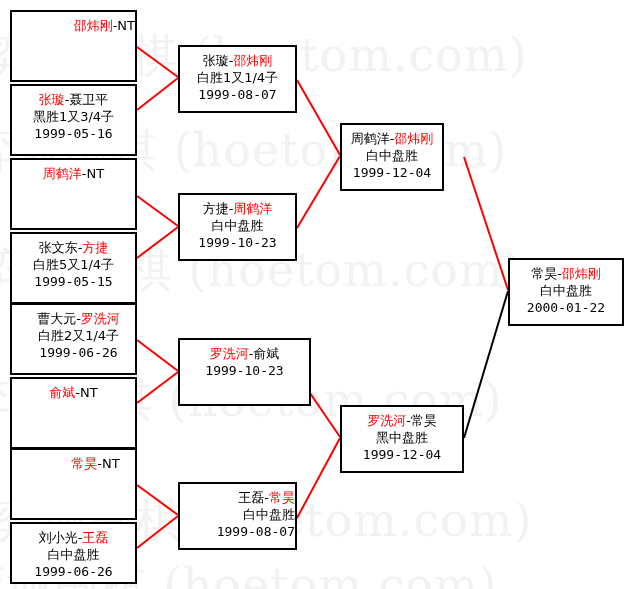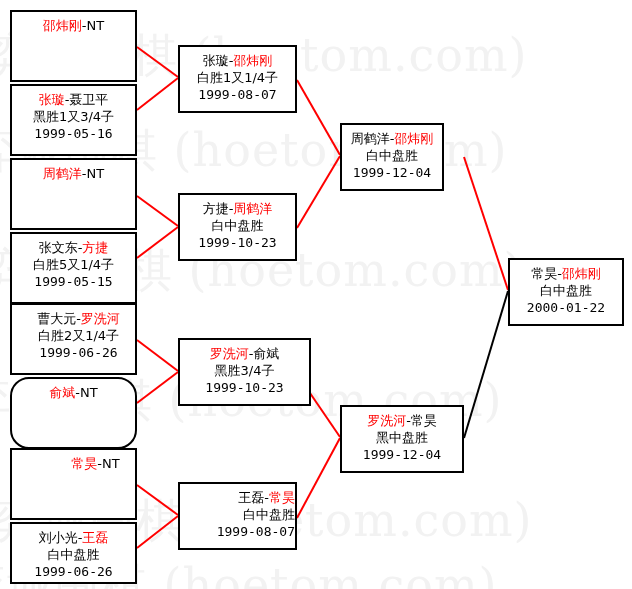--- a/index.html
+++ b/index.html
@@ -94,21 +94,21 @@
     <line x1="297" y1="80" x2="340" y2="155" stroke="#ff0000" stroke-width="2"></line>
     <line x1="297" y1="228" x2="340" y2="156" stroke="#ff0000" stroke-width="2"></line>
 
     <line x1="297" y1="374" x2="340" y2="437" stroke="#ff0000" stroke-width="2"></line>
     <line x1="297" y1="518" x2="340" y2="438" stroke="#ff0000" stroke-width="2"></line>
 
     <line x1="464" y1="157" x2="508" y2="290" stroke="#ff0000" stroke-width="2"></line>
     <line x1="464" y1="438" x2="508" y2="291" stroke="#000000" stroke-width="2"></line>
   </svg>
 
-  <div class="match-box" style="left:10px; top:10px; width:127px; height:72px;">
+  <div class="match-box" style="left:10px; top:10px; width:127px; height:72px;text-align:right;">
     <span class="ln"><span class="red">邵炜刚</span><span class="blk">-</span><span class="blk">NT</span></span>
     <span class="ln"></span>
     <span class="ln dt"></span>
   </div>
 
   <div class="match-box" style="left:10px; top:84px; width:127px; height:72px;">
     <span class="ln"><span class="red">张璇</span><span class="blk">-</span><span class="blk">聂卫平</span></span>
     <span class="ln">黑胜1又3/4子</span>
     <span class="ln dt">1999-05-16</span>
   </div>
@@ -124,21 +124,21 @@
     <span class="ln">白胜5又1/4子</span>
     <span class="ln dt">1999-05-15</span>
   </div>
 
   <div class="match-box" style="left:10px; top:303px; width:127px; height:72px;padding-left:10px;">
     <span class="ln"><span class="blk">曹大元</span><span class="blk">-</span><span class="red">罗洗河</span></span>
     <span class="ln">白胜2又1/4子</span>
     <span class="ln dt">1999-06-26</span>
   </div>
 
-  <div class="match-box" style="left:10px; top:377px; width:127px; height:72px;border-radius:19px;">
+  <div class="match-box" style="left:10px; top:377px; width:127px; height:72px;">
     <span class="ln"><span class="red">俞斌</span><span class="blk">-</span><span class="blk">NT</span></span>
     <span class="ln"></span>
     <span class="ln dt"></span>
   </div>
 
   <div class="match-box" style="left:10px; top:448px; width:127px; height:72px;padding-left:44px;">
     <span class="ln"><span class="red">常昊</span><span class="blk">-</span><span class="blk">NT</span></span>
     <span class="ln"></span>
     <span class="ln dt"></span>
   </div>
@@ -156,21 +156,20 @@
   </div>
 
   <div class="match-box" style="left:178px; top:193px; width:119px; height:68px;">
     <span class="ln"><span class="blk">方捷</span><span class="blk">-</span><span class="red">周鹤洋</span></span>
     <span class="ln">白中盘胜</span>
     <span class="ln dt">1999-10-23</span>
   </div>
 
   <div class="match-box" style="left:178px; top:338px; width:133px; height:68px;">
     <span class="ln"><span class="red">罗洗河</span><span class="blk">-</span><span class="blk">俞斌</span></span>
-    <span class="ln">黑胜3/4子</span>
     <span class="ln dt">1999-10-23</span>
   </div>
 
   <div class="match-box" style="left:178px; top:482px; width:119px; height:68px;text-align:right;">
     <span class="ln"><span class="blk">王磊</span><span class="blk">-</span><span class="red">常昊</span></span>
     <span class="ln">白中盘胜</span>
     <span class="ln dt">1999-08-07</span>
   </div>
 
   <div class="match-box" style="left:340px; top:123px; width:104px; height:68px;">

